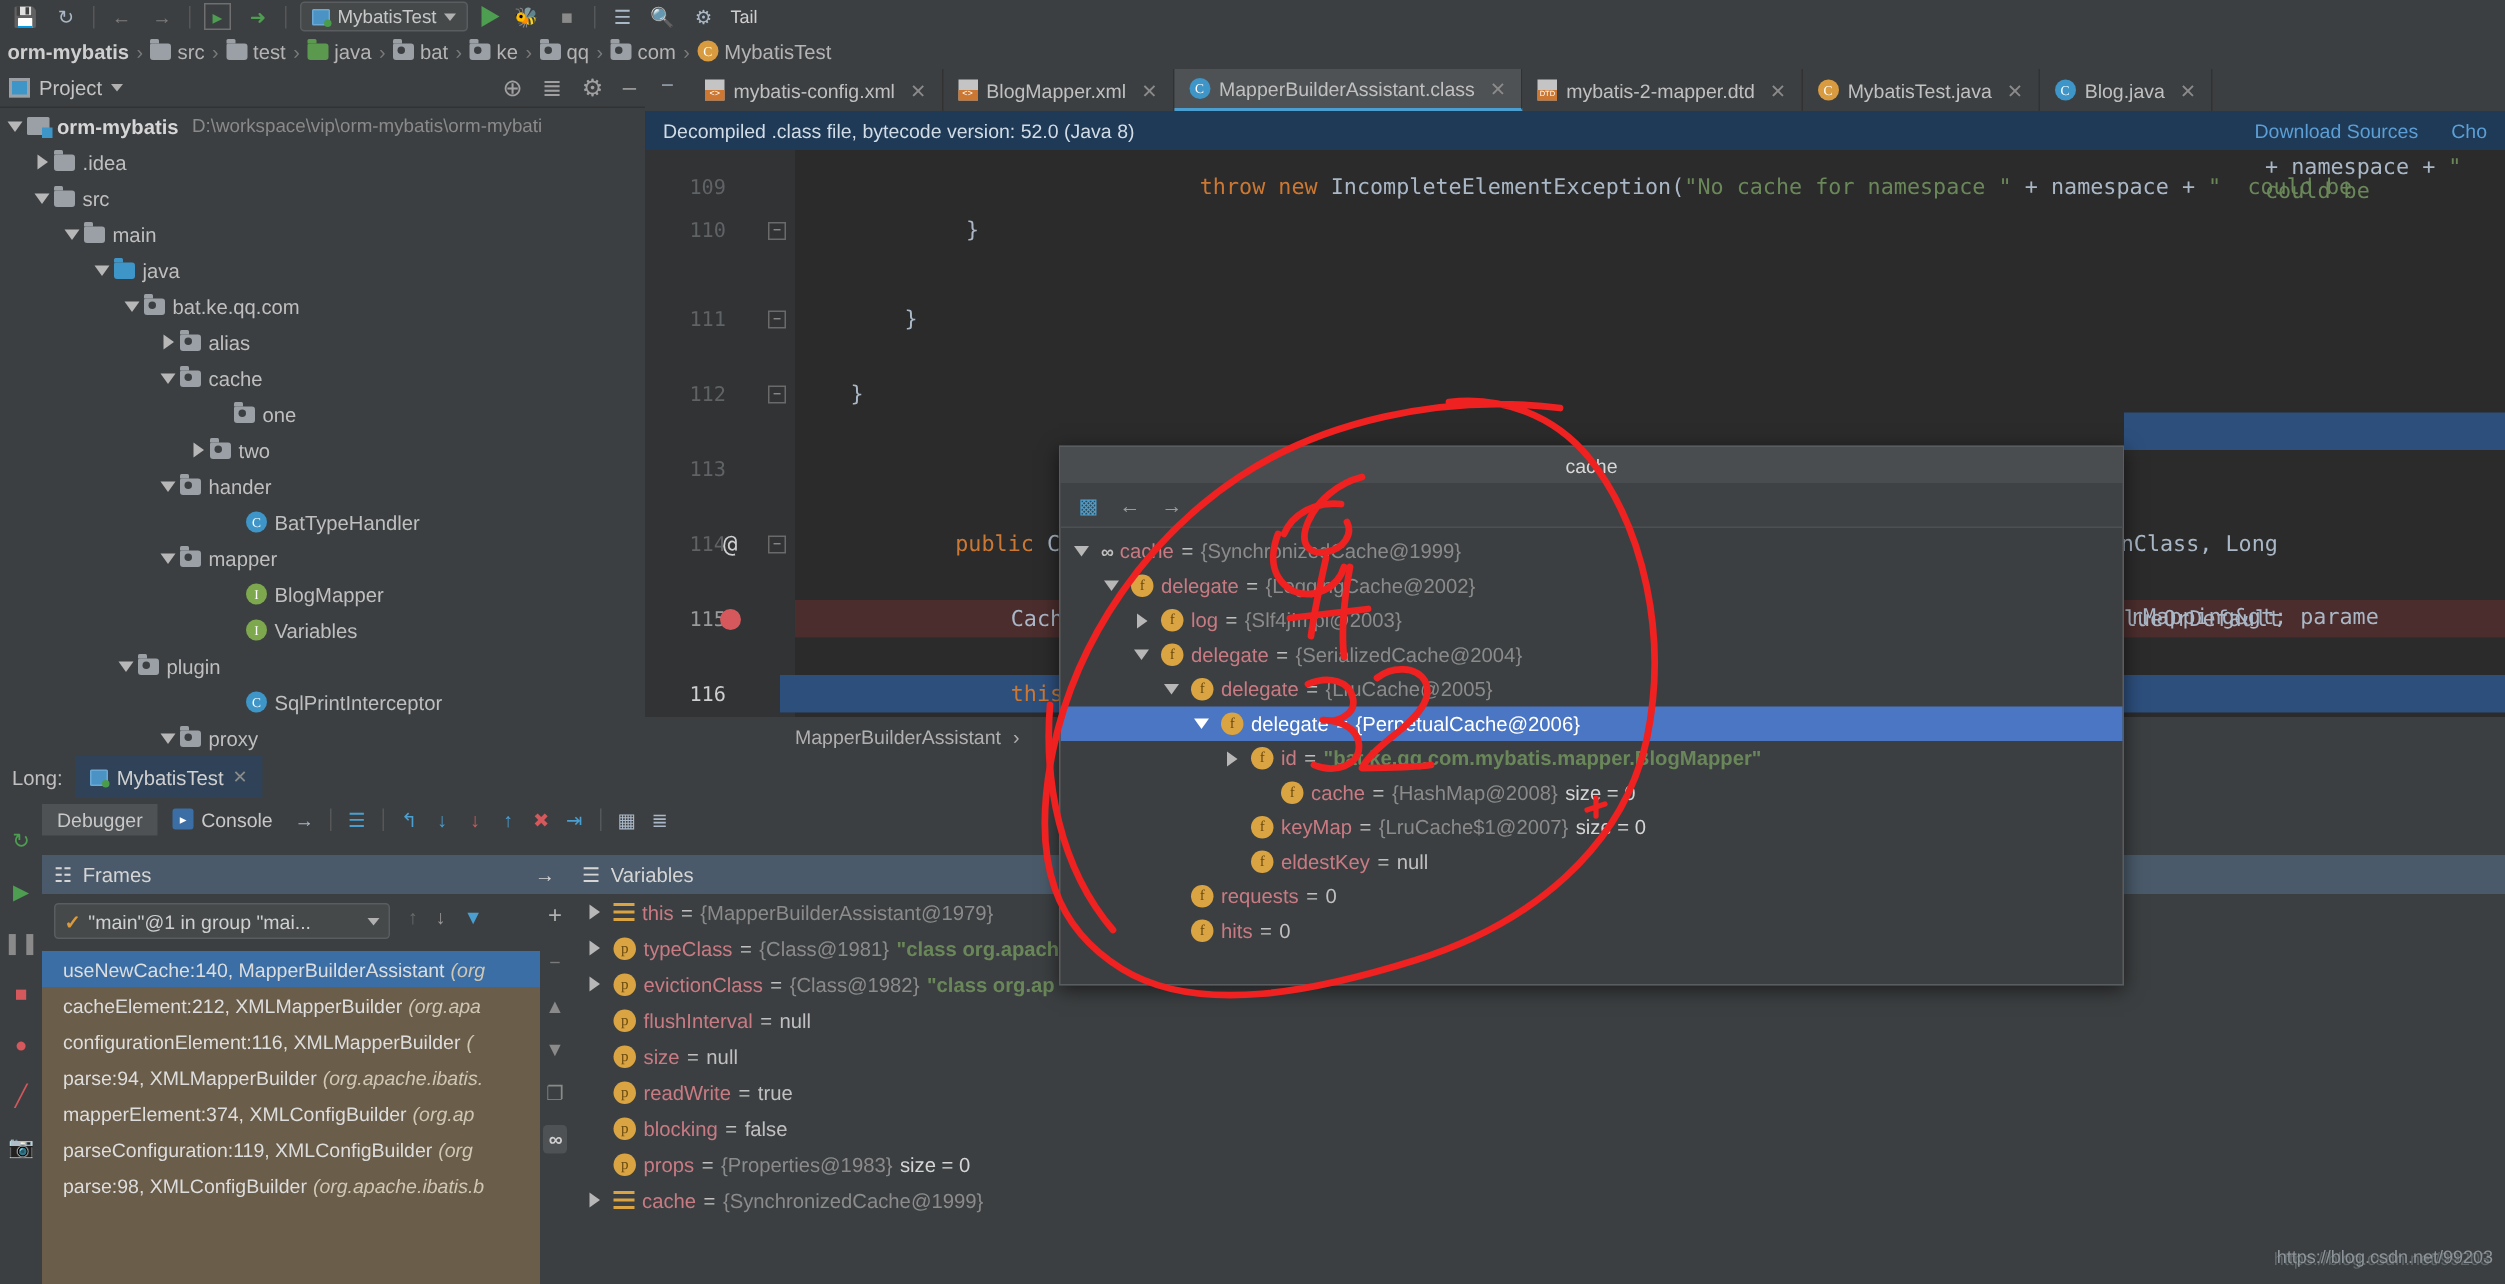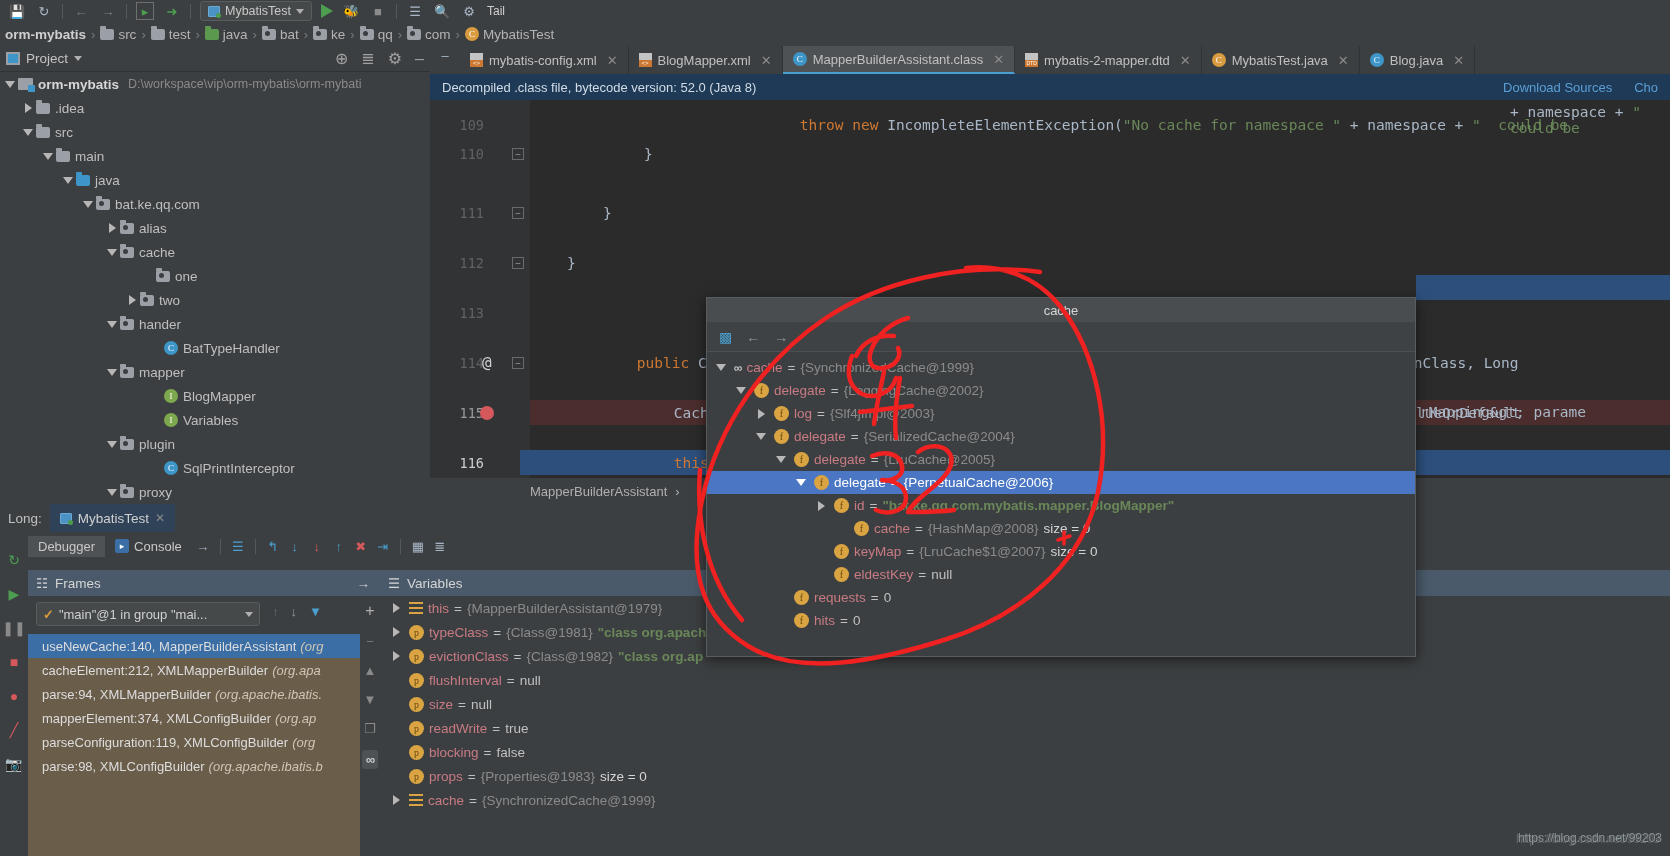--- a/index.html
+++ b/index.html
@@ -427,21 +427,21 @@
     <div class="trow" style="padding-left:148px">
       <span class="tarrow"></span>
       <span class="iface-ic">I</span>
       <span class="tlabel">BlogMapper</span>
     </div>
     <div class="trow" style="padding-left:148px">
       <span class="tarrow"></span>
       <span class="iface-ic">I</span>
       <span class="tlabel">Variables</span>
     </div>
-    <div class="trow" style="padding-left:104px">
+    <div class="trow" style="padding-left:76px">
       <span class="tarrow">
           <i class="ar-d"></i>
         </span>
       <span class="fld pkg"></span>
       <span class="tlabel">plugin</span>
     </div>
     <div class="trow" style="padding-left:148px">
       <span class="tarrow"></span>
       <span class="cls-ic">C</span>
       <span class="tlabel">SqlPrintInterceptor</span>
@@ -629,20 +629,24 @@
   <div class="frames-list">
     <div class="frame-row sel">
       <span>useNewCache:140, MapperBuilderAssistant</span>
       <span class="frame-pkg">(org</span>
     </div>
     <div class="frame-row">
       <span>cacheElement:212, XMLMapperBuilder</span>
       <span class="frame-pkg">(org.apa</span>
     </div>
     <div class="frame-row">
+      <span>configurationElement:116, XMLMapperBuilder</span>
+      <span class="frame-pkg">(</span>
+    </div>
+    <div class="frame-row">
       <span>parse:94, XMLMapperBuilder</span>
       <span class="frame-pkg">(org.apache.ibatis.</span>
     </div>
     <div class="frame-row">
       <span>mapperElement:374, XMLConfigBuilder</span>
       <span class="frame-pkg">(org.ap</span>
     </div>
     <div class="frame-row">
       <span>parseConfiguration:119, XMLConfigBuilder</span>
       <span class="frame-pkg">(org</span>

